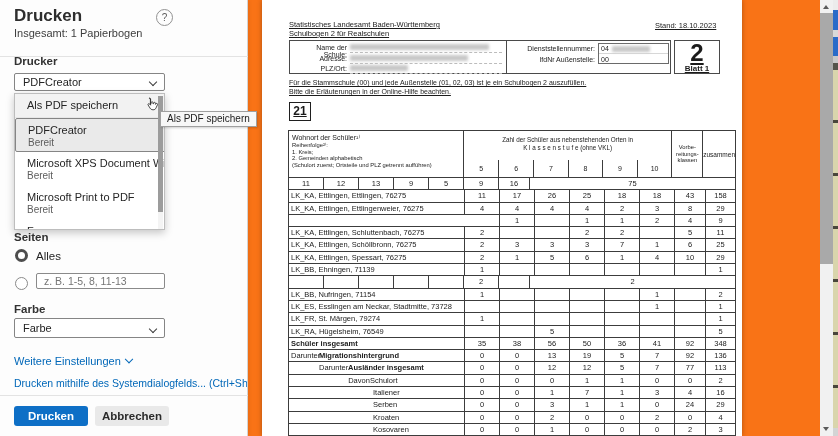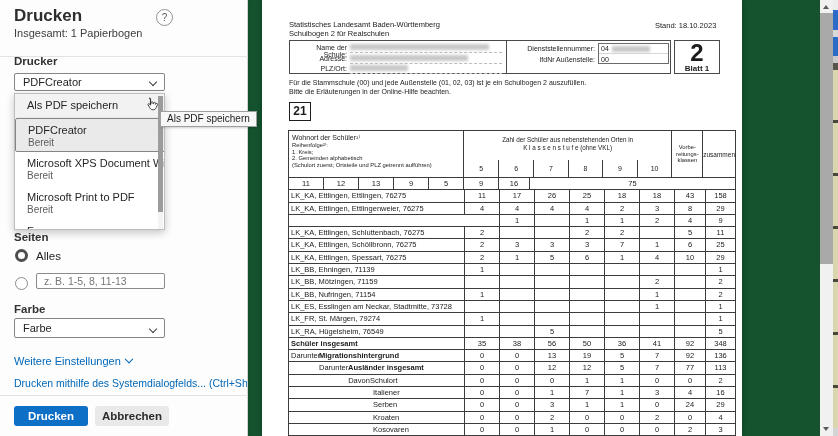--- a/index.html
+++ b/index.html
@@ -1,18 +1,18 @@
 <!DOCTYPE html>
 <html><head>
 <meta charset="utf-8">
 <style>
   * { margin:0; padding:0; box-sizing:border-box; }
   html,body { background:#fff; }
   body { font-family:"Liberation Sans","DejaVu Sans",sans-serif; }
-  .app { position:relative; width:838px; height:436px; overflow:hidden; background:#14532d; }
+  .app { position:relative; width:838px; height:436px; overflow:hidden; background:#f97316; }
 
   
   .panel { position:absolute; left:0; top:0; width:248px; height:436px; background:#fdfdfd;
            border-right:1px solid #d2d2d2; box-shadow:1px 0 4px rgba(0,0,0,.08); z-index:5; }
   .panel .abs { position:absolute; }
   .p-title { left:14px; top:6px; font-size:17px; font-weight:700; color:#2e2e2e; }
   .p-help { left:156px; top:9px; width:17px; height:17px; border:1px solid #929292; border-radius:50%;
             font-size:10px; color:#5c5c5c; text-align:center; line-height:15px; }
   .p-sub { left:14px; top:27px; font-size:11px; color:#3d3d3d; }
   .hr { left:0; width:248px; height:1px; background:#e3e3e3; }
@@ -49,21 +49,21 @@
   .link { color:#0067b8; font-size:11px; }
   .slink { color:#0067b8; font-size:10.5px; width:233px; white-space:nowrap; overflow:hidden; }
   .btn { top:406px; width:74px; height:20px; border:none; border-radius:3px; font-size:11.5px; font-weight:600;
          text-align:center; line-height:20px; font-family:inherit; cursor:pointer; }
   .btn.primary { left:14px; background:#0e6fc6; color:#fff; }
   .btn.ghost { left:95px; background:#e9e9e9; color:#2b2b2b; }
 
   
   .page { position:absolute; left:262px; top:0; width:480px; height:436px; background:#fff;
           box-shadow:0 0 5px rgba(0,0,0,.3); color:#1b1b1b; }
-  .page .abs { position:absolute; }
+  .page .abs { position:absolute;text-decoration:underline; }
   .d7 { font-size:7px; line-height:9px; }
   .d75 { font-size:7.5px; line-height:9px; }
 
   .infobox { left:27px; top:40px; width:382px; height:34px; border:1px solid #4a4a4a; }
   .ib-lab { position:absolute; font-size:7px; text-align:right; width:56px; left:1px; }
   .ib-val { position:absolute; left:60px; width:152px; height:10px; border-bottom:1px dashed #bcbcbc; }
   .blur { background:#c7c7c7; filter:blur(1.6px); border-radius:1px; height:6px; margin-top:1px; }
   .ib-div { position:absolute; left:216px; top:0; bottom:0; width:1px; background:#4a4a4a; }
   .ib-rlab { position:absolute; font-size:7px; text-align:right; width:86px; left:219px; }
   .ib-vbox { position:absolute; left:308px; top:2px; width:71px; height:21px; border:1px solid #6a6a6a; font-size:7px; }
@@ -336,21 +336,20 @@
               <div class="td">1</div>
               <div class="td"></div>
               <div class="td"></div>
               <div class="td"></div>
               <div class="td"></div>
               <div class="td"></div>
               <div class="td vk"></div>
               <div class="td sum">1</div>
             </div>
             <div class="tr">
-              <div class="td-name" style="padding-left: 2px;"><span>LK_BB, Mötzingen, 71159</span></div>
               <div class="td"></div>
               <div class="td"></div>
               <div class="td"></div>
               <div class="td"></div>
               <div class="td"></div>
               <div class="td">2</div>
               <div class="td vk"></div>
               <div class="td sum">2</div>
             </div>
             <div class="tr">

